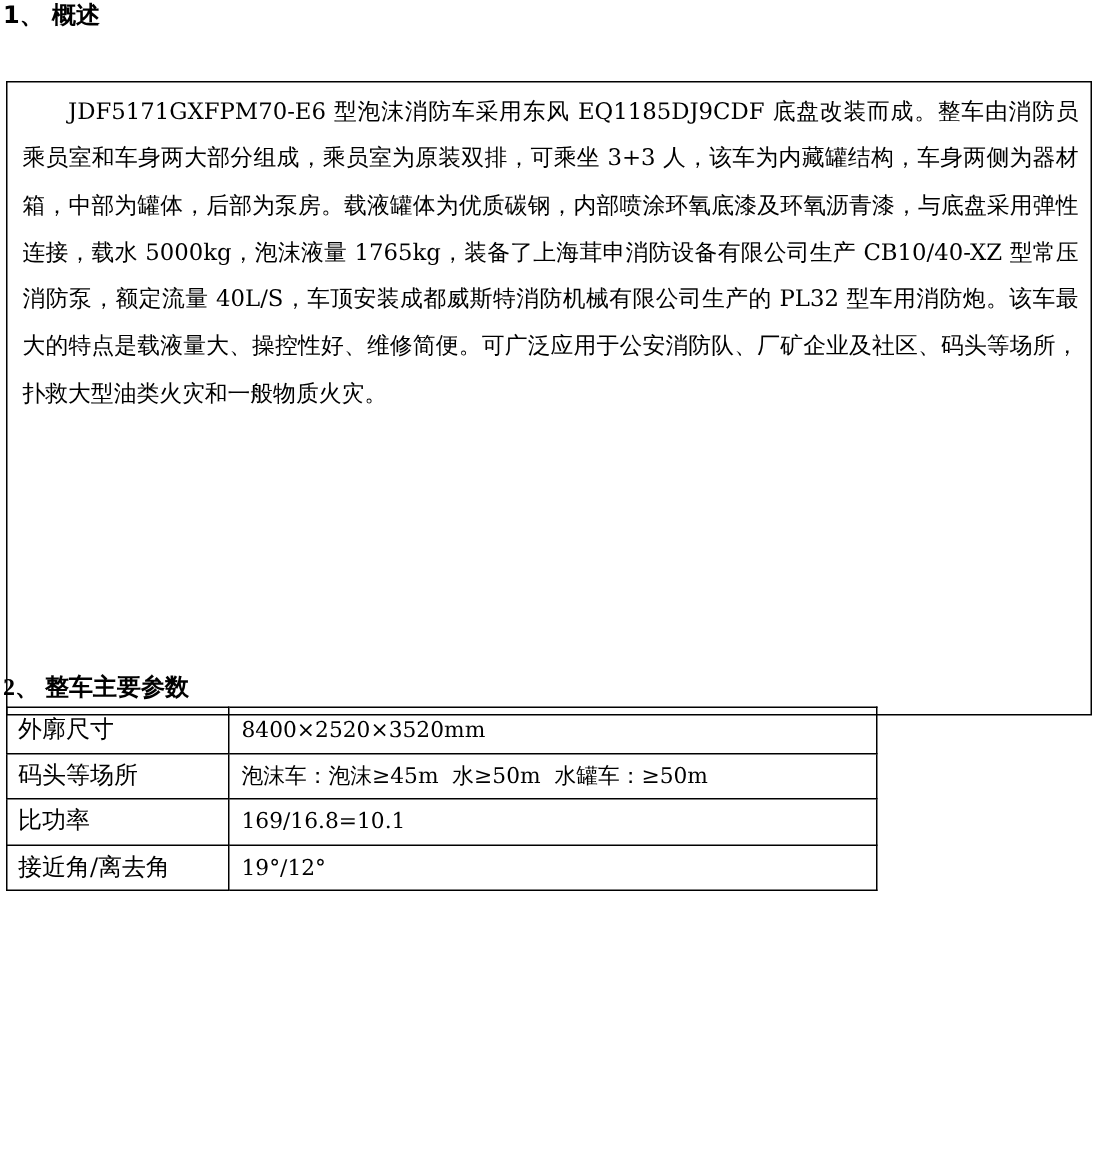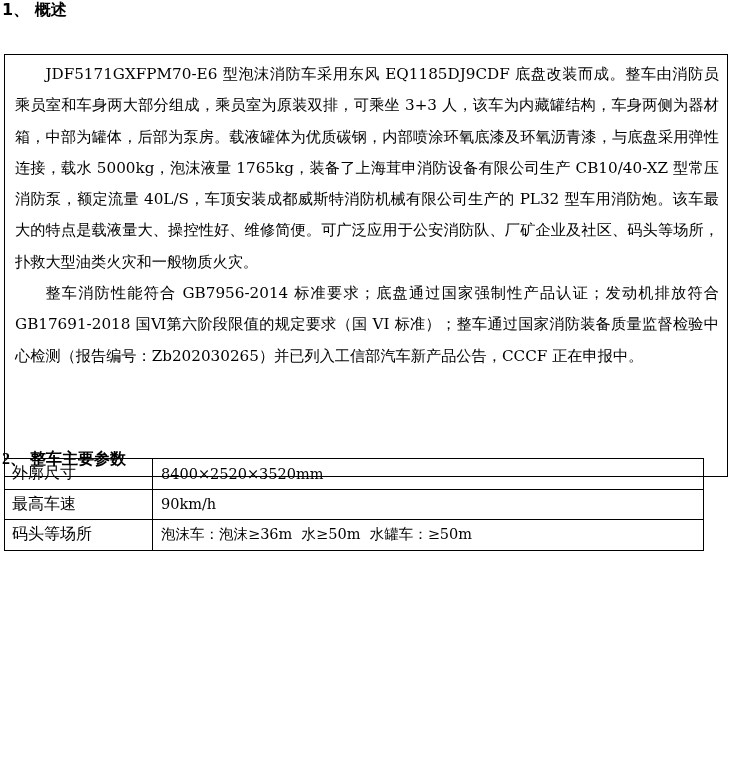--- a/index.html
+++ b/index.html
@@ -19,50 +19,53 @@
     border:1.5px solid #000; box-sizing:border-box;
     padding:4px 8px 0 10px;
     margin-top:32px;
   }
   .overview-box p {
     margin:0; font-size:15.2px; line-height:31.3px; text-align:justify;
     letter-spacing:0px;
   }
   .overview-box p.indent { text-indent:2em; }
   table.params {
-    position:absolute; left:4px; top:458px; width:700px;
+    position:absolute; left:4px; top:471px; width:581px;
     border-collapse:collapse; font-size:15px;
   }
   table.params td {
     border:1.5px solid #000; height:30.6px; padding:0 6px; vertical-align:middle;
     box-sizing:border-box;
   }
   table.params td.key { width:148px; font-size:16px; padding-left:7px; }
   table.params td.val { font-size:14.5px; padding-left:8px; white-space:pre; }
 </style>
 </head>
 <body>
 
 <div id="sec1-title" class="sec-title">1、 概述</div>
 
 <div class="overview-box">
   <p class="indent">JDF5171GXFPM70-E6 型泡沫消防车采用东风 EQ1185DJ9CDF 底盘改装而成。整车由消防员乘员室和车身两大部分组成，乘员室为原装双排，可乘坐 3+3 人，该车为内藏罐结构，车身两侧为器材箱，中部为罐体，后部为泵房。载液罐体为优质碳钢，内部喷涂环氧底漆及环氧沥青漆，与底盘采用弹性连接，载水 5000kg，泡沫液量 1765kg，装备了上海茸申消防设备有限公司生产 CB10/40-XZ 型常压消防泵，额定流量 40L/S，车顶安装成都威斯特消防机械有限公司生产的 PL32 型车用消防炮。该车最大的特点是载液量大、操控性好、维修简便。可广泛应用于公安消防队、厂矿企业及社区、码头等场所，扑救大型油类火灾和一般物质火灾。</p>
-  <p class="indent">整车消防性能符合 GB7956-2014 标准要求；底盘通过国家强制性产品认证；发动机排放符合 GB17691-2018 国Ⅵ第六阶段限值的规定要求（国 VI 标准）；整车通过国家消防装备质量监督检验中心检测（报告编号：Zb202030265）并已列入工信部汽车新产品公告，CCCF 正在申报中。</p>
 </div>
 
 <div id="sec2-title" class="sec-title">2、 整车主要参数</div>
 
 <table class="params">
   <tbody>
     <tr>
       <td class="key">外廓尺寸</td>
       <td class="val">8400×2520×3520mm</td>
     </tr>
     <tr>
-      <td class="key">最高车速</td>
-      <td class="val">90km/h</td>
+      <td class="key">码头等场所</td>
+      <td class="val">泡沫车：泡沫≥45m  水≥50m  水罐车：≥50m</td>
     </tr>
     <tr>
-      <td class="key">码头等场所</td>
-      <td class="val">泡沫车：泡沫≥36m  水≥50m  水罐车：≥50m</td>
+      <td class="key">比功率</td>
+      <td class="val">169/16.8=10.1</td>
+    </tr>
+    <tr>
+      <td class="key">接近角/离去角</td>
+      <td class="val">19°/12°</td>
     </tr>
   </tbody>
 </table>
 
 </body></html>

